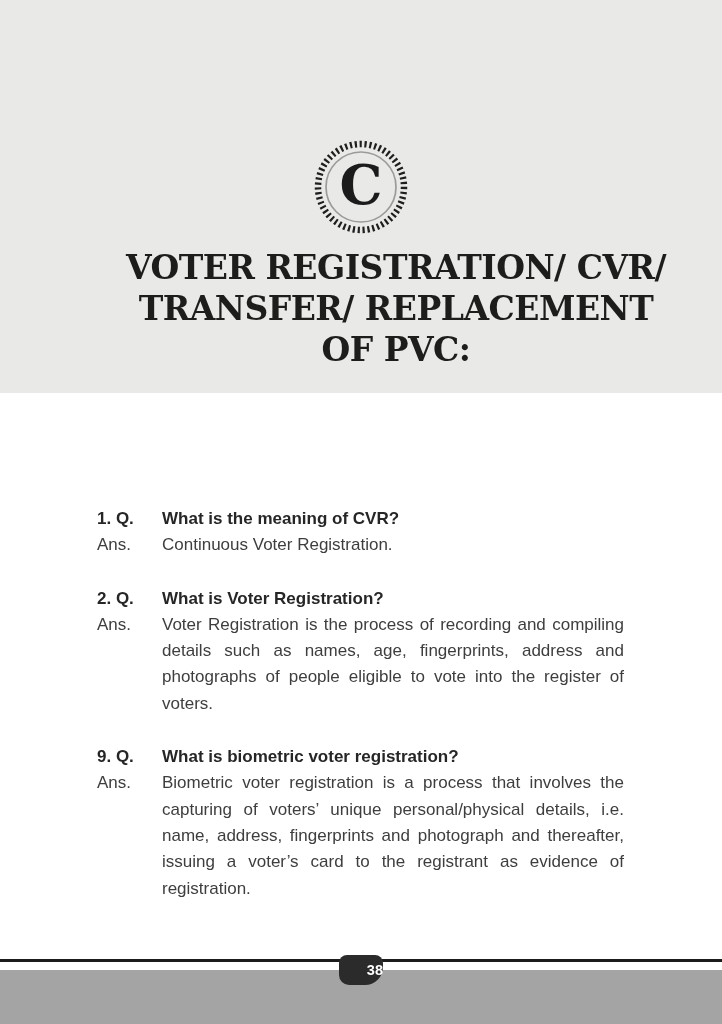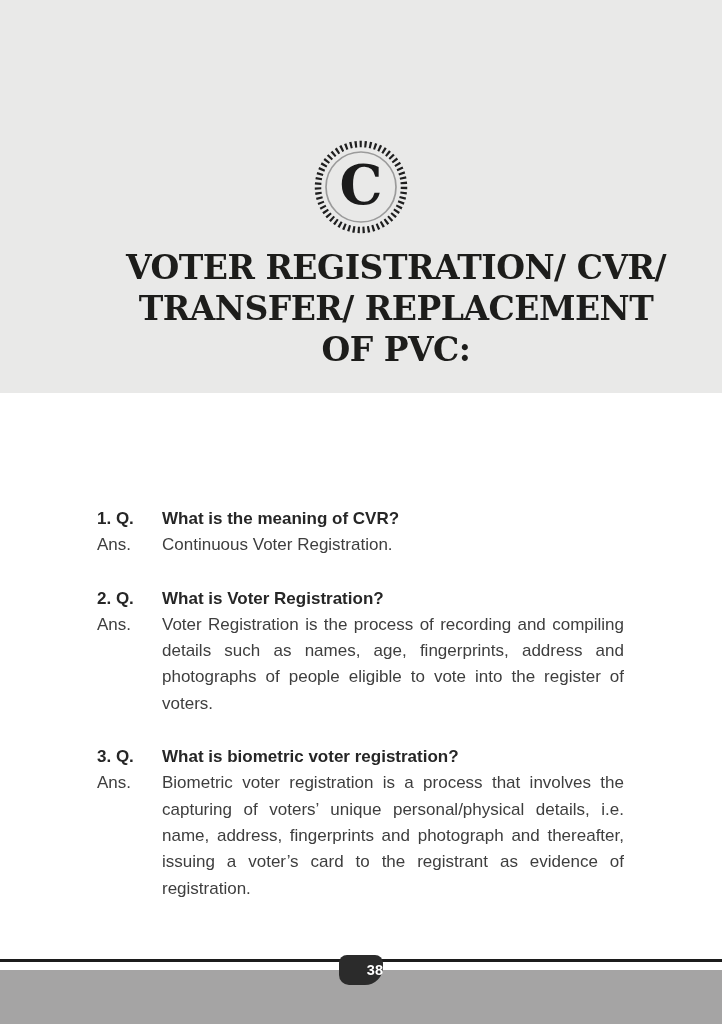--- a/index.html
+++ b/index.html
@@ -134,21 +134,21 @@
         <span class="text">What is Voter Registration?</span>
       </div>
       <div class="row a-row">
         <span class="label">Ans.</span>
         <span class="text answer">Voter Registration is the process of recording and compiling details such as names, age, fingerprints, address and photographs of people eligible to vote into the register of voters.</span>
       </div>
     </section>
 
     <section class="qa">
       <div class="row q-row">
-        <span class="label">3. Q.</span>
+        <span class="label">9. Q.</span>
         <span class="text">What is biometric voter registration?</span>
       </div>
       <div class="row a-row">
         <span class="label">Ans.</span>
         <span class="text answer">Biometric voter registration is a process that involves the capturing of voters’ unique personal/physical details, i.e. name, address, fingerprints and photograph and thereafter, issuing a voter’s card to the registrant as evidence of registration.</span>
       </div>
     </section>
 
   </div>
 

